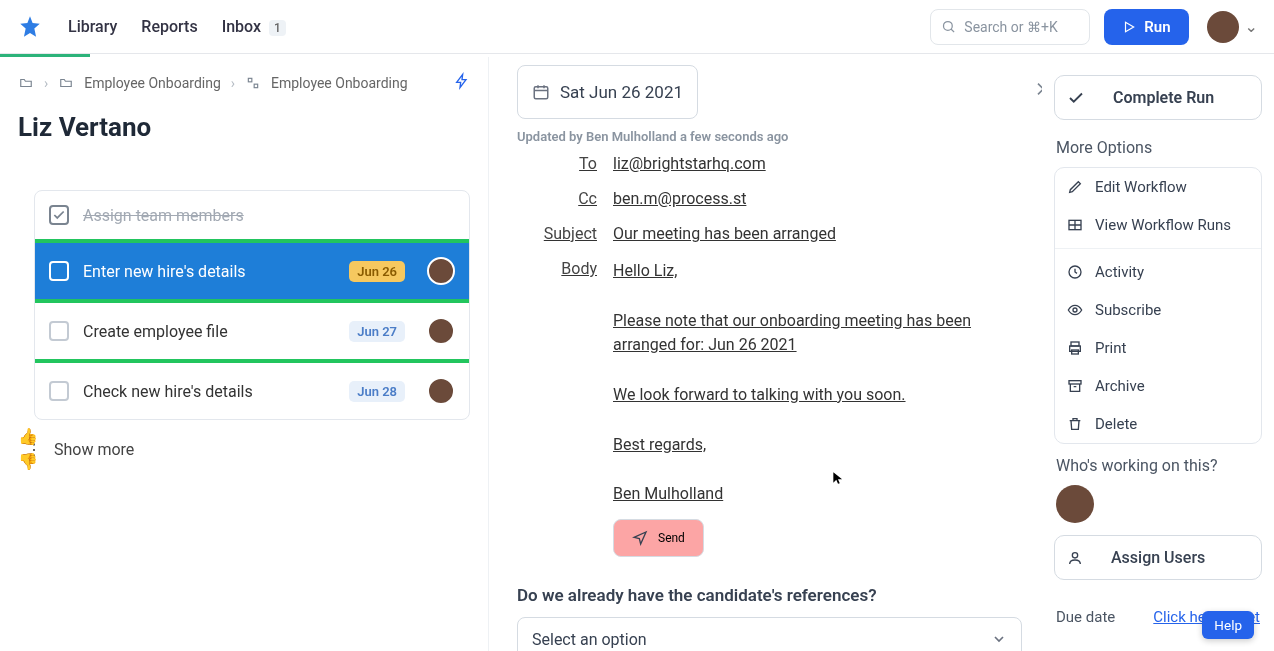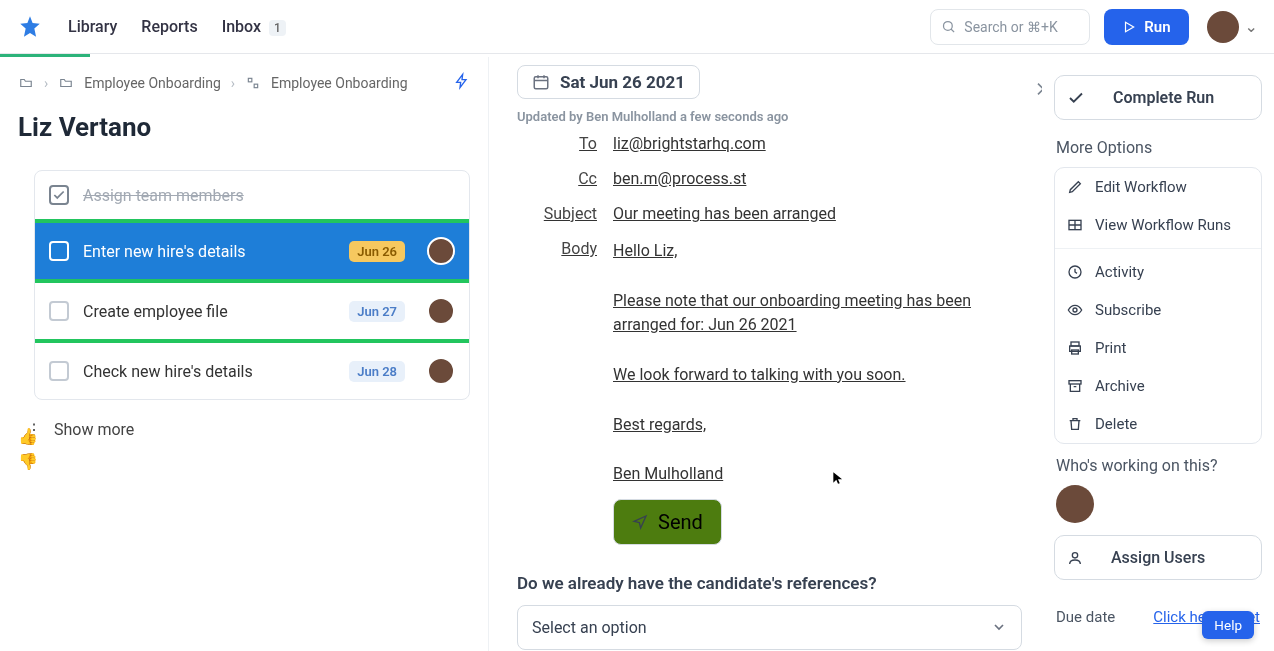--- a/index.html
+++ b/index.html
@@ -19,45 +19,45 @@
   .progress-thin { height:3px; width:90px; background:#2cb37a; }
 
   .cols { display:flex; height: calc(651px - 54px); }
 
   
   .left { width: 488px; padding: 14px 18px 0 18px; position:relative; }
   .breadcrumb { display:flex; align-items:center; gap:10px; font-size:14px; color:#666; margin-bottom:18px; }
   .breadcrumb svg { flex-shrink:0; }
   .bc-chev { color:#b5bcc4; }
   .bolt { margin-left:auto; color:#2563eb; }
-  .runtitle { font-size:26px; font-weight:700; color:#1f2937; margin-bottom:28px; }
+  .runtitle { font-size:26px; font-weight:700; color:#1f2937; margin-bottom:48px; }
   .thumbs { position:absolute; left:18px; top:370px; display:flex; flex-direction:column; gap:6px; color:#b7bdc5; }
 
   .tasks { margin-left:16px; border:1px solid #e3e7ed; border-radius:8px; overflow:hidden; }
   .task { display:flex; align-items:center; padding:14px 14px; gap:14px; font-size:16px; position:relative; }
   .task + .task { border-top:4px solid #22c55e; }
   .task .num { position:absolute; left:-26px; font-size:12px; color:#9aa3af; font-weight:600; }
   .task .cb { width:20px; height:20px; border:2px solid #c3cad3; border-radius:4px; display:flex; align-items:center; justify-content:center; }
   .task.done .cb { border-color:#7a8490; }
   .task.done .lbl { color:#a2a9b3; text-decoration:line-through; }
   .task.active { background:#1e7ed8; color:#fff; }
   .task.active .cb { border-color:#fff; }
   .task .due { margin-left:auto; font-size:13px; padding:3px 8px; border-radius:5px; background:#e8f0fa; color:#4b7dc7; font-weight:600; }
   .task.active .due { background:#f6c85f; color:#8a5b00; }
   .task .assignee { width:28px; height:28px; border-radius:50%; background:#6b4a3a; margin-left:8px; border:2px solid #fff; }
   .showmore { display:flex; align-items:center; gap:12px; padding:20px 8px; color:#444; font-size:16px; cursor:pointer; }
 
   
   .mid { flex:1; padding:8px 20px 0 28px; border-left:1px solid #eef1f4; position:relative; overflow:hidden; }
-  .date-btn { border:1px solid #d5dbe2; border-radius:8px; padding:6px 14px; display:inline-flex; align-items:center; gap:10px; font-size:17px; color:#374151; font-weight:700; }
+  .date-btn { border:1px solid #d5dbe2; border-radius:8px; padding:16px 14px; display:inline-flex; align-items:center; gap:10px; font-size:17px; color:#374151; font-weight:400; }
   .updated { font-size:13px; color:#8a94a0; font-weight:600; margin-top:10px; }
   .emailgrid { margin-top:10px; display:grid; grid-template-columns: 80px 1fr; row-gap:16px; column-gap:16px; font-size:16px; color:#333; align-items:start;text-decoration:underline; }
   .emailgrid .k { text-align:right; color:#444; }
   .emailbody { white-space:pre-line; line-height:1.55; }
-  .send-btn { margin-top:12px; border:1px solid #d5dbe2; border-radius:8px; padding:10px 18px; display:inline-flex; align-items:center; gap:10px; font-size:20px; cursor:pointer; background:#4d7c0f; }
+  .send-btn { margin-top:12px; border:1px solid #d5dbe2; border-radius:8px; padding:10px 18px; display:inline-flex; align-items:center; gap:10px; font-size:12px; cursor:pointer; background:#fca5a5; }
   .question { margin-top:28px; font-size:17px; font-weight:600; color:#374151; }
   .select { margin-top:12px; border:1px solid #d5dbe2; border-radius:8px; padding:12px 14px; display:flex; align-items:center; justify-content:space-between; font-size:16px; color:#374151; }
   .collapse-arrow { position:absolute; top:20px; right:-6px; color:#7b8591; }
   .cursor-img { position:absolute; left:342px; top:412px; }
 
   
   .right { width:232px; padding:18px 12px 0 12px; }
   .rp-btn { width:100%; border:1px solid #d5dbe2; border-radius:10px; padding:12px 12px; display:flex; align-items:center; gap:28px; font-size:16px; font-weight:600; color:#374151; background:#fff; cursor:pointer; margin-bottom:18px; }
   .sec-title { font-size:16px; color:#4b5563; margin:4px 0 10px 2px; }
   .opt-card { border:1px solid #e3e7ed; border-radius:10px; overflow:hidden; margin-bottom:10px; }

